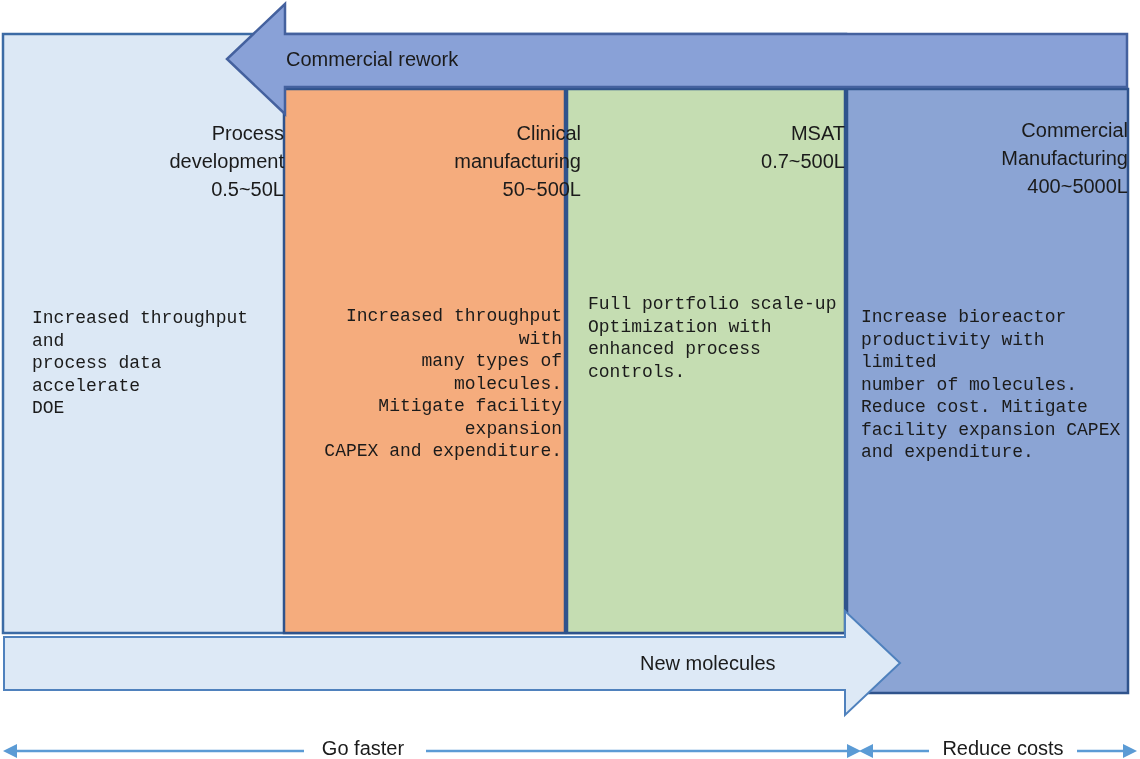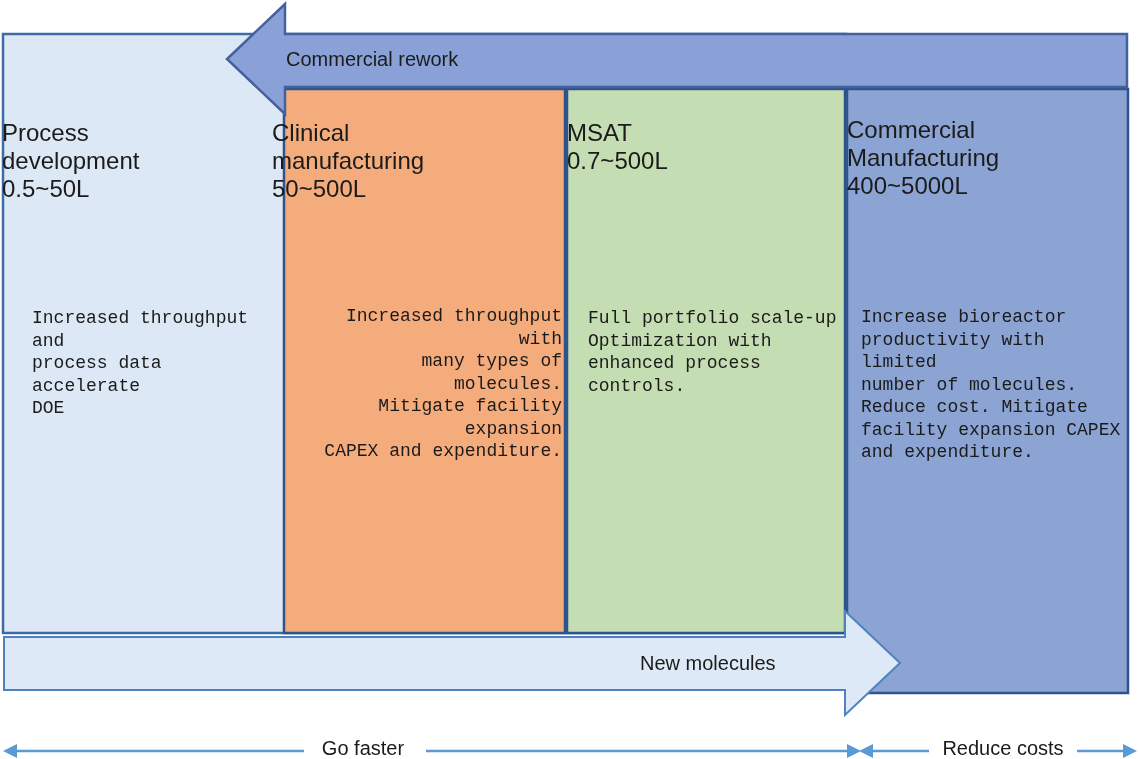--- a/index.html
+++ b/index.html
@@ -5,21 +5,21 @@
   html,body{margin:0;padding:0;background:#fff;}
   .canvas{
     position:relative;
     width:1140px;height:759px;
     background:#ffffff;
     font-family:"Liberation Sans", sans-serif;
     overflow:hidden;
   }
   .canvas svg{position:absolute;left:0;top:0;}
   .txt{position:absolute;color:#1b1b1b;white-space:pre-line;}
-  .title{text-align:left;font-size:24px;line-height:28px;}
+  .title{text-align:right;font-size:20px;line-height:28px;}
   .body{font-size:18px;line-height:22.5px;text-align:left;font-family:Liberation Mono, monospace;}
   .label{font-size:20px;line-height:26px;}
   .center{text-align:center;}
   .right{text-align:left;}
 </style>
 </head>
 <body>
 
 <div class="canvas">
 
@@ -50,37 +50,37 @@
     </g>
     <polygon points="859,751 873,744 873,758" fill="#5b9bd5"></polygon>
     <polygon points="1137,751 1123,744 1123,758" fill="#5b9bd5"></polygon>
   </svg>
 
   <div class="txt label" style="left:286px;top:46px;width:320px;">Commercial rework</div>
 
   <div class="txt title" style="left:2px;top:119px;width:282px;">Process
 development
 0.5~50L</div>
-  <div class="txt title" style="left:272px;top:119px;width:281px;">Clinical
+  <div class="txt title" style="left:300px;top:119px;width:281px;">Clinical
 manufacturing
 50~500L</div>
   <div class="txt title" style="left:567px;top:119px;width:278px;">MSAT
 0.7~500L</div>
   <div class="txt title" style="left:847px;top:116px;width:281px;">Commercial
 Manufacturing
 400~5000L</div>
 
   <div class="txt body" style="left:32px;top:307px;width:248px;">Increased throughput and
 process data accelerate
 DOE</div>
   <div class="txt body" style="left:306px;top:305px;width:256px;text-align:right;">Increased throughput with
 many types of molecules.
 Mitigate facility expansion
 CAPEX and expenditure.</div>
-  <div class="txt body" style="left:588px;top:307px;width:254px;">Full portfolio scale-up
+  <div class="txt body" style="left:588px;top:293px;width:254px;">Full portfolio scale-up
 Optimization with
 enhanced process controls.</div>
   <div class="txt body" style="left:861px;top:306px;width:262px;">Increase bioreactor
 productivity with limited
 number of molecules.
 Reduce cost. Mitigate
 facility expansion CAPEX
 and expenditure.</div>
 
   <div class="txt label right" style="left:640px;top:650px;width:237px;">New molecules</div>

